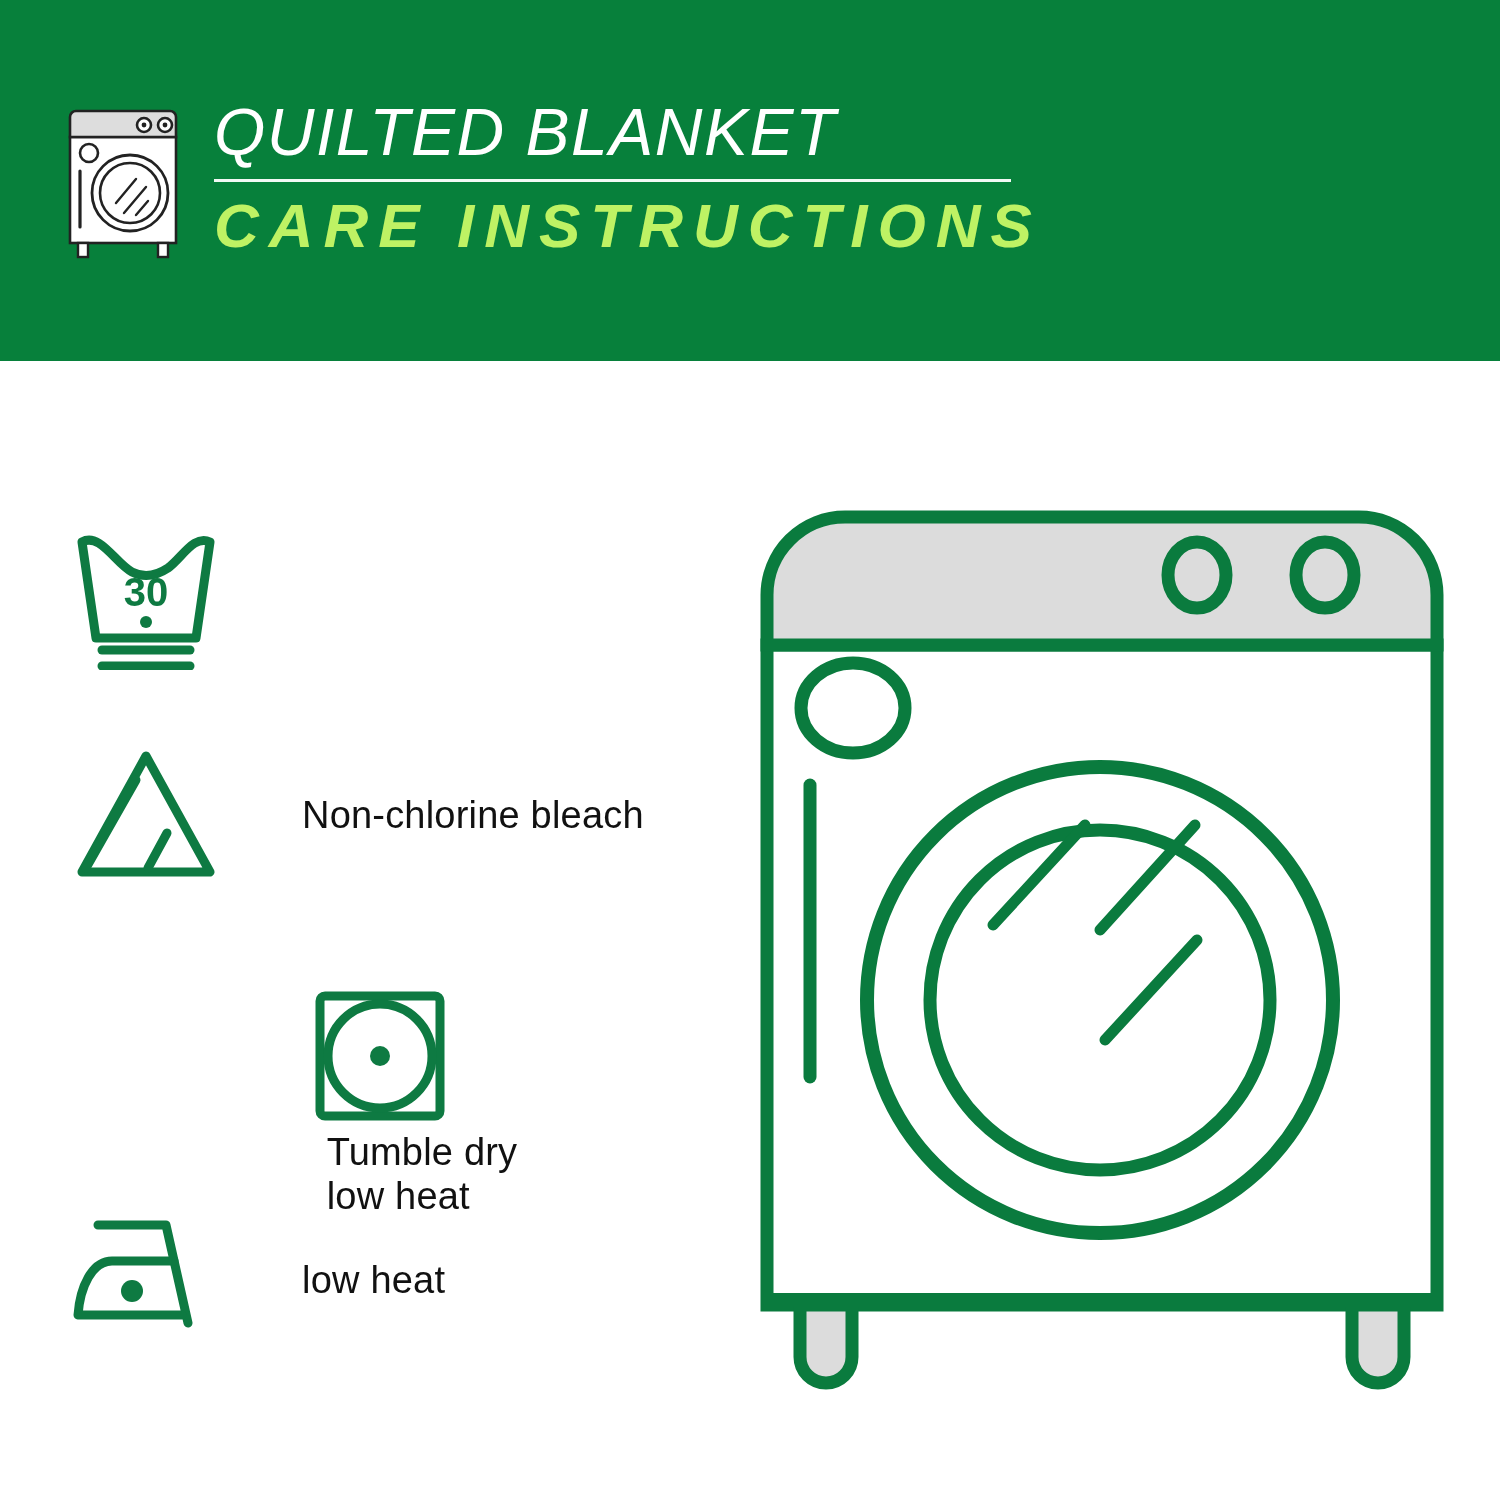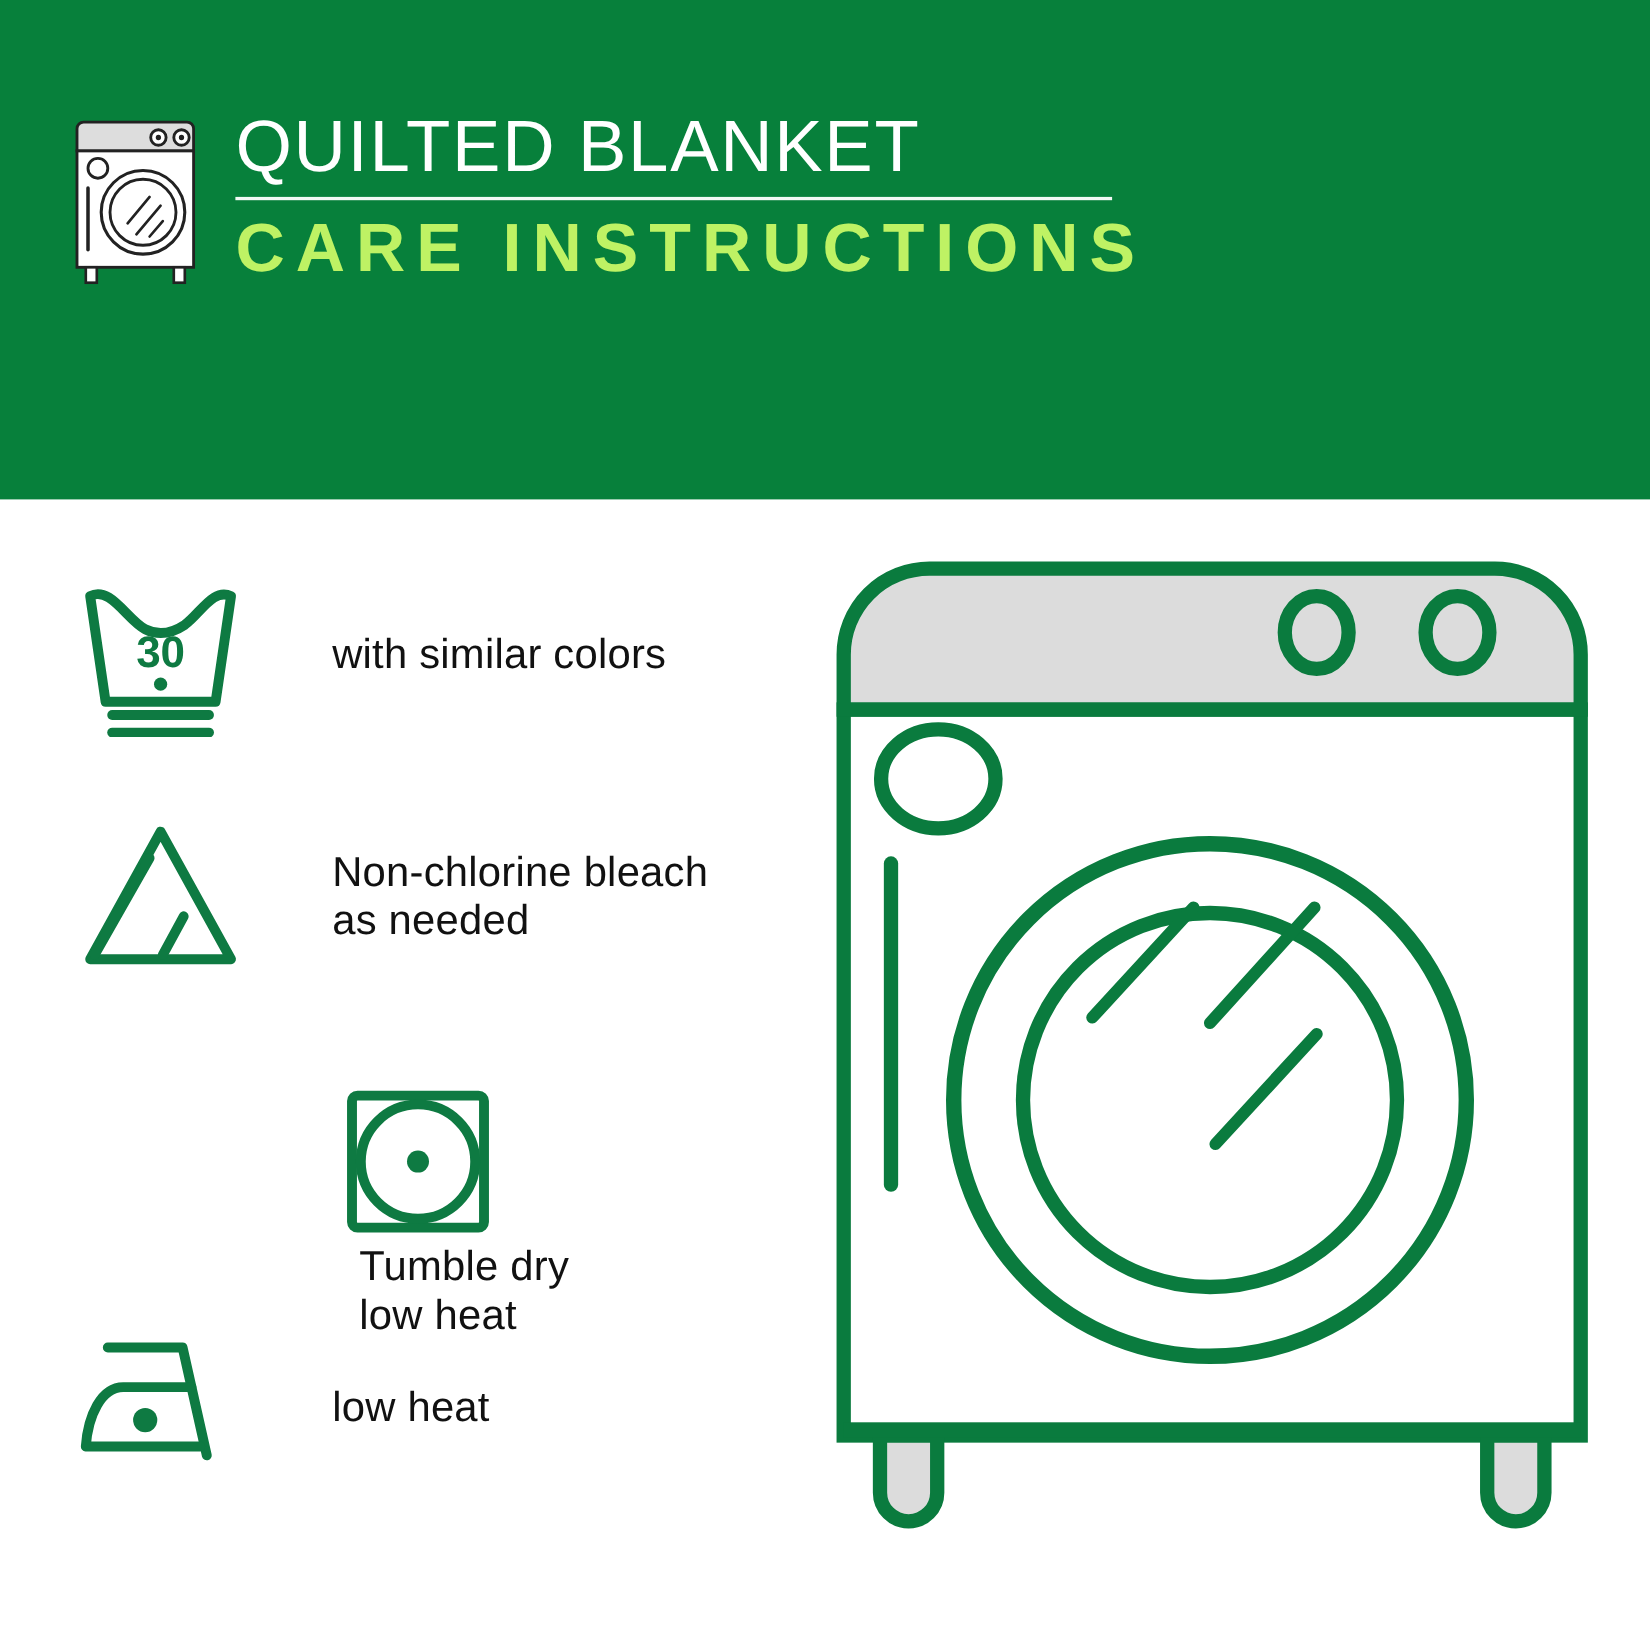--- a/index.html
+++ b/index.html
@@ -20,22 +20,23 @@
     height: 1500px;
     background: #ffffff;
   }
 
   
   .header {
     position: absolute;
     left: 0;
     top: 0;
     width: 1500px;
-    height: 454px;
+    height: 361px;
     background: #07803B;
+    font-style: italic;
   }
   .header-inner {
     position: absolute;
     left: 62px;
     top: 95px;
     display: flex;
     align-items: flex-start;
   }
   .header-logo {
     width: 130px;
@@ -176,37 +177,35 @@
                      L 126 118 L 26 118 Z"></path>
 
             <line x1="32" y1="130" x2="120" y2="130"></line>
             <line x1="32" y1="146" x2="120" y2="146"></line>
           </g>
           <text x="76" y="86" text-anchor="middle" font-family="'Liberation Sans', sans-serif" font-size="40" font-weight="700" fill="#0E7A42">30</text>
           <circle cx="76" cy="102" r="6" fill="#0E7A42"></circle>
         </svg>
       </div>
       <div class="care-text">
-        <span class="line">with similar colors</span>
       </div>
     </div>
 
     <div class="care-row r1">
       <div class="care-symbol">
         <svg width="168" height="150" viewBox="0 0 168 150">
           <g fill="none" stroke="#0E7A42" stroke-width="9" stroke-linecap="round" stroke-linejoin="round">
             <path d="M76 16 L 140 132 L 12 132 Z"></path>
             <line x1="66" y1="40" x2="16" y2="128"></line>
             <line x1="97" y1="93" x2="78" y2="128"></line>
           </g>
         </svg>
       </div>
       <div class="care-text">
         <span class="line">Non-chlorine bleach</span>
-        <span class="line">as needed</span>
       </div>
     </div>
 
     <div class="care-row r2">
       <div class="care-symbol">
         <svg width="168" height="150" viewBox="0 0 168 150">
           <g fill="none" stroke="#0E7A42" stroke-width="9" stroke-linejoin="round">
             <rect x="14" y="16" width="120" height="120" rx="5"></rect>
             <circle cx="74" cy="76" r="52"></circle>
           </g>

